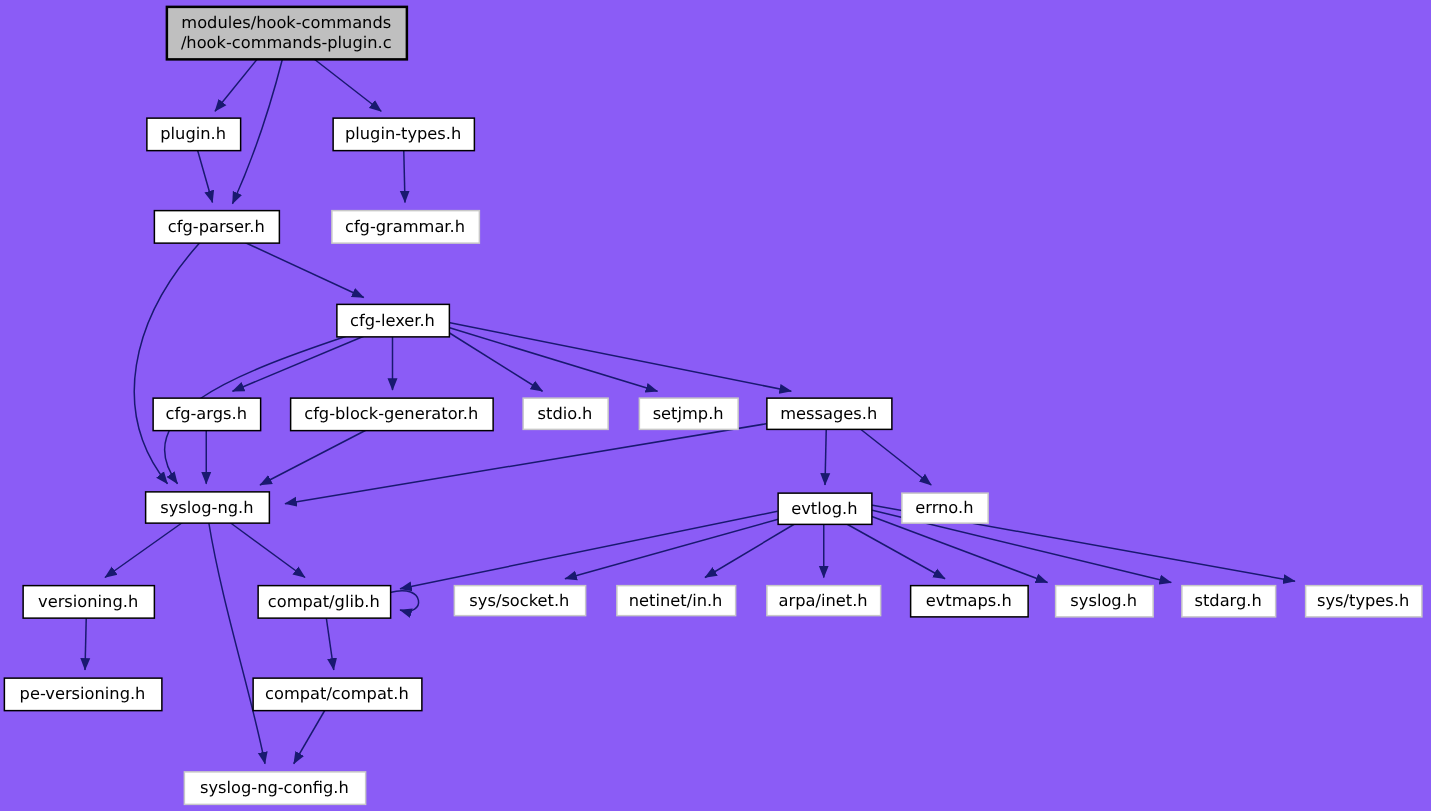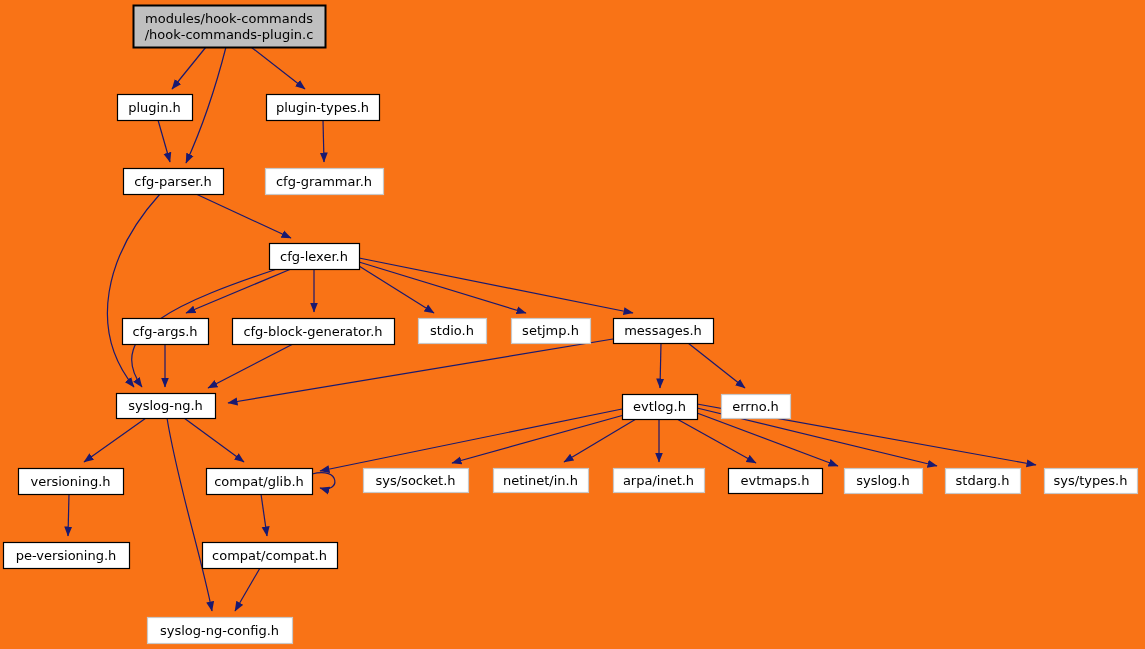--- a/index.html
+++ b/index.html
@@ -1,19 +1,19 @@
 <!DOCTYPE html>
 <html><head>
 <meta charset="utf-8">
 <style>
   html,body{margin:0;padding:0;background:#ffffff;}
   .canvas{
     position:relative;
     width:1145px;height:649px;
-    background:#f97316;
+    background:#8b5cf6;
     font-family:"DejaVu Sans","Liberation Sans",sans-serif;
     overflow:hidden;
   }
   svg{display:block;}
   .edge{fill:none;stroke-width:1.2px;}
   .node-rect{stroke-width:1.2px;}
   .node-rect.main{stroke-width:2px;}
   .node-label{
     font-family:"DejaVu Sans","Liberation Sans",sans-serif;
     font-size:13px;

